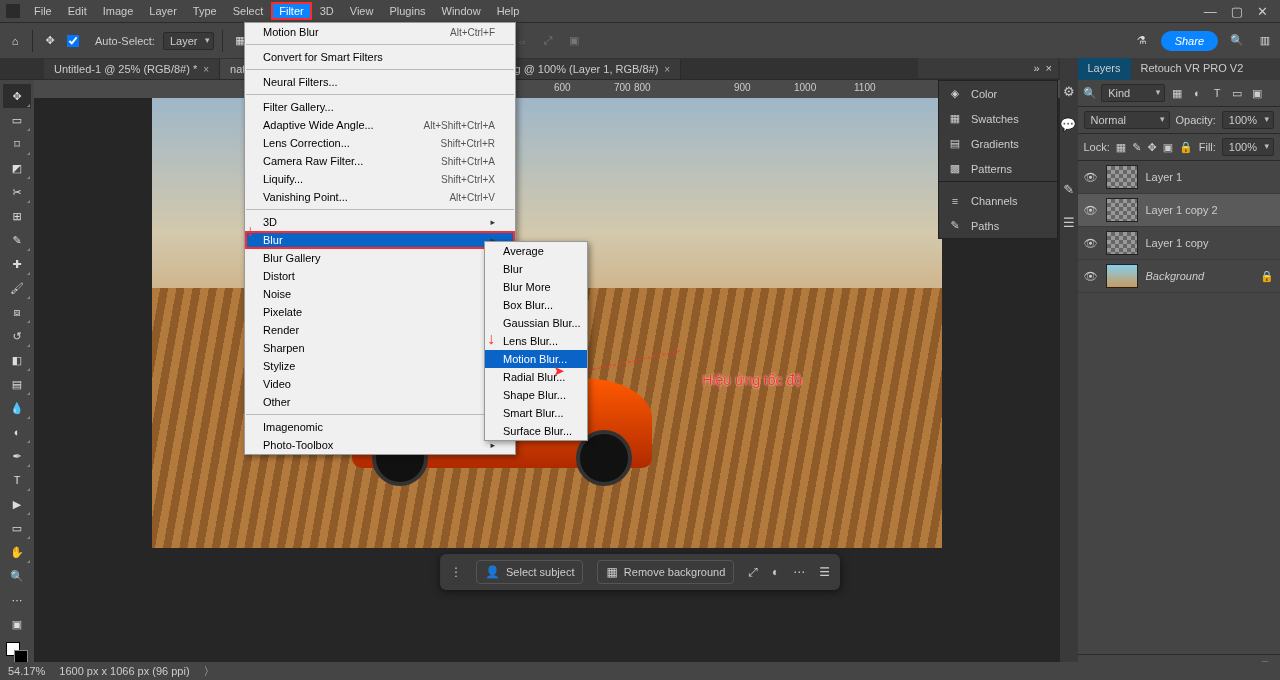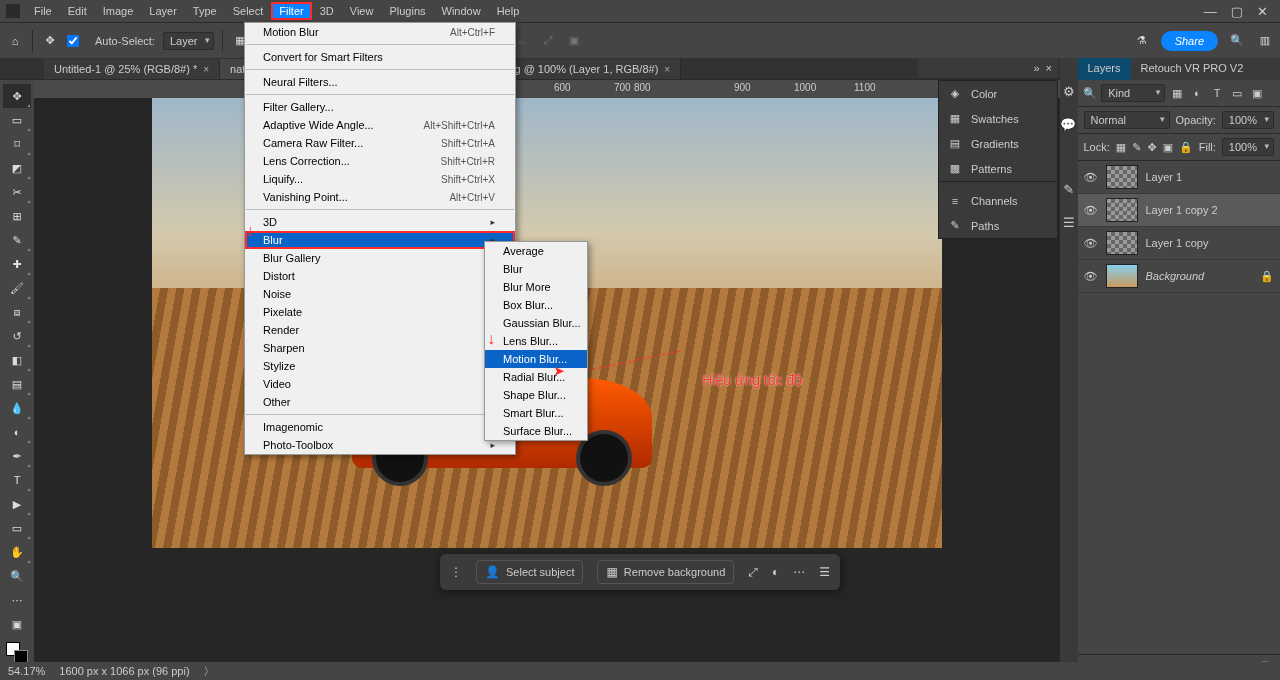--- a/index.html
+++ b/index.html
@@ -369,28 +369,28 @@
   <hr>
   <div class="mi">
       <span>Filter Gallery...</span>
       <span class="kbd"></span>
     </div>
   <div class="mi">
       <span>Adaptive Wide Angle...</span>
       <span class="kbd">Alt+Shift+Ctrl+A</span>
     </div>
   <div class="mi">
+      <span>Lens Correction...</span>
+      <span class="kbd">Shift+Ctrl+R</span>
+    </div>
+  <div class="mi">
       <span>Camera Raw Filter...</span>
       <span class="kbd">Shift+Ctrl+A</span>
     </div>
   <div class="mi">
-      <span>Lens Correction...</span>
-      <span class="kbd">Shift+Ctrl+R</span>
-    </div>
-  <div class="mi">
       <span>Liquify...</span>
       <span class="kbd">Shift+Ctrl+X</span>
     </div>
   <div class="mi">
       <span>Vanishing Point...</span>
       <span class="kbd">Alt+Ctrl+V</span>
     </div>
   <hr>
   <div class="mi arrow">
       <span>3D</span>

